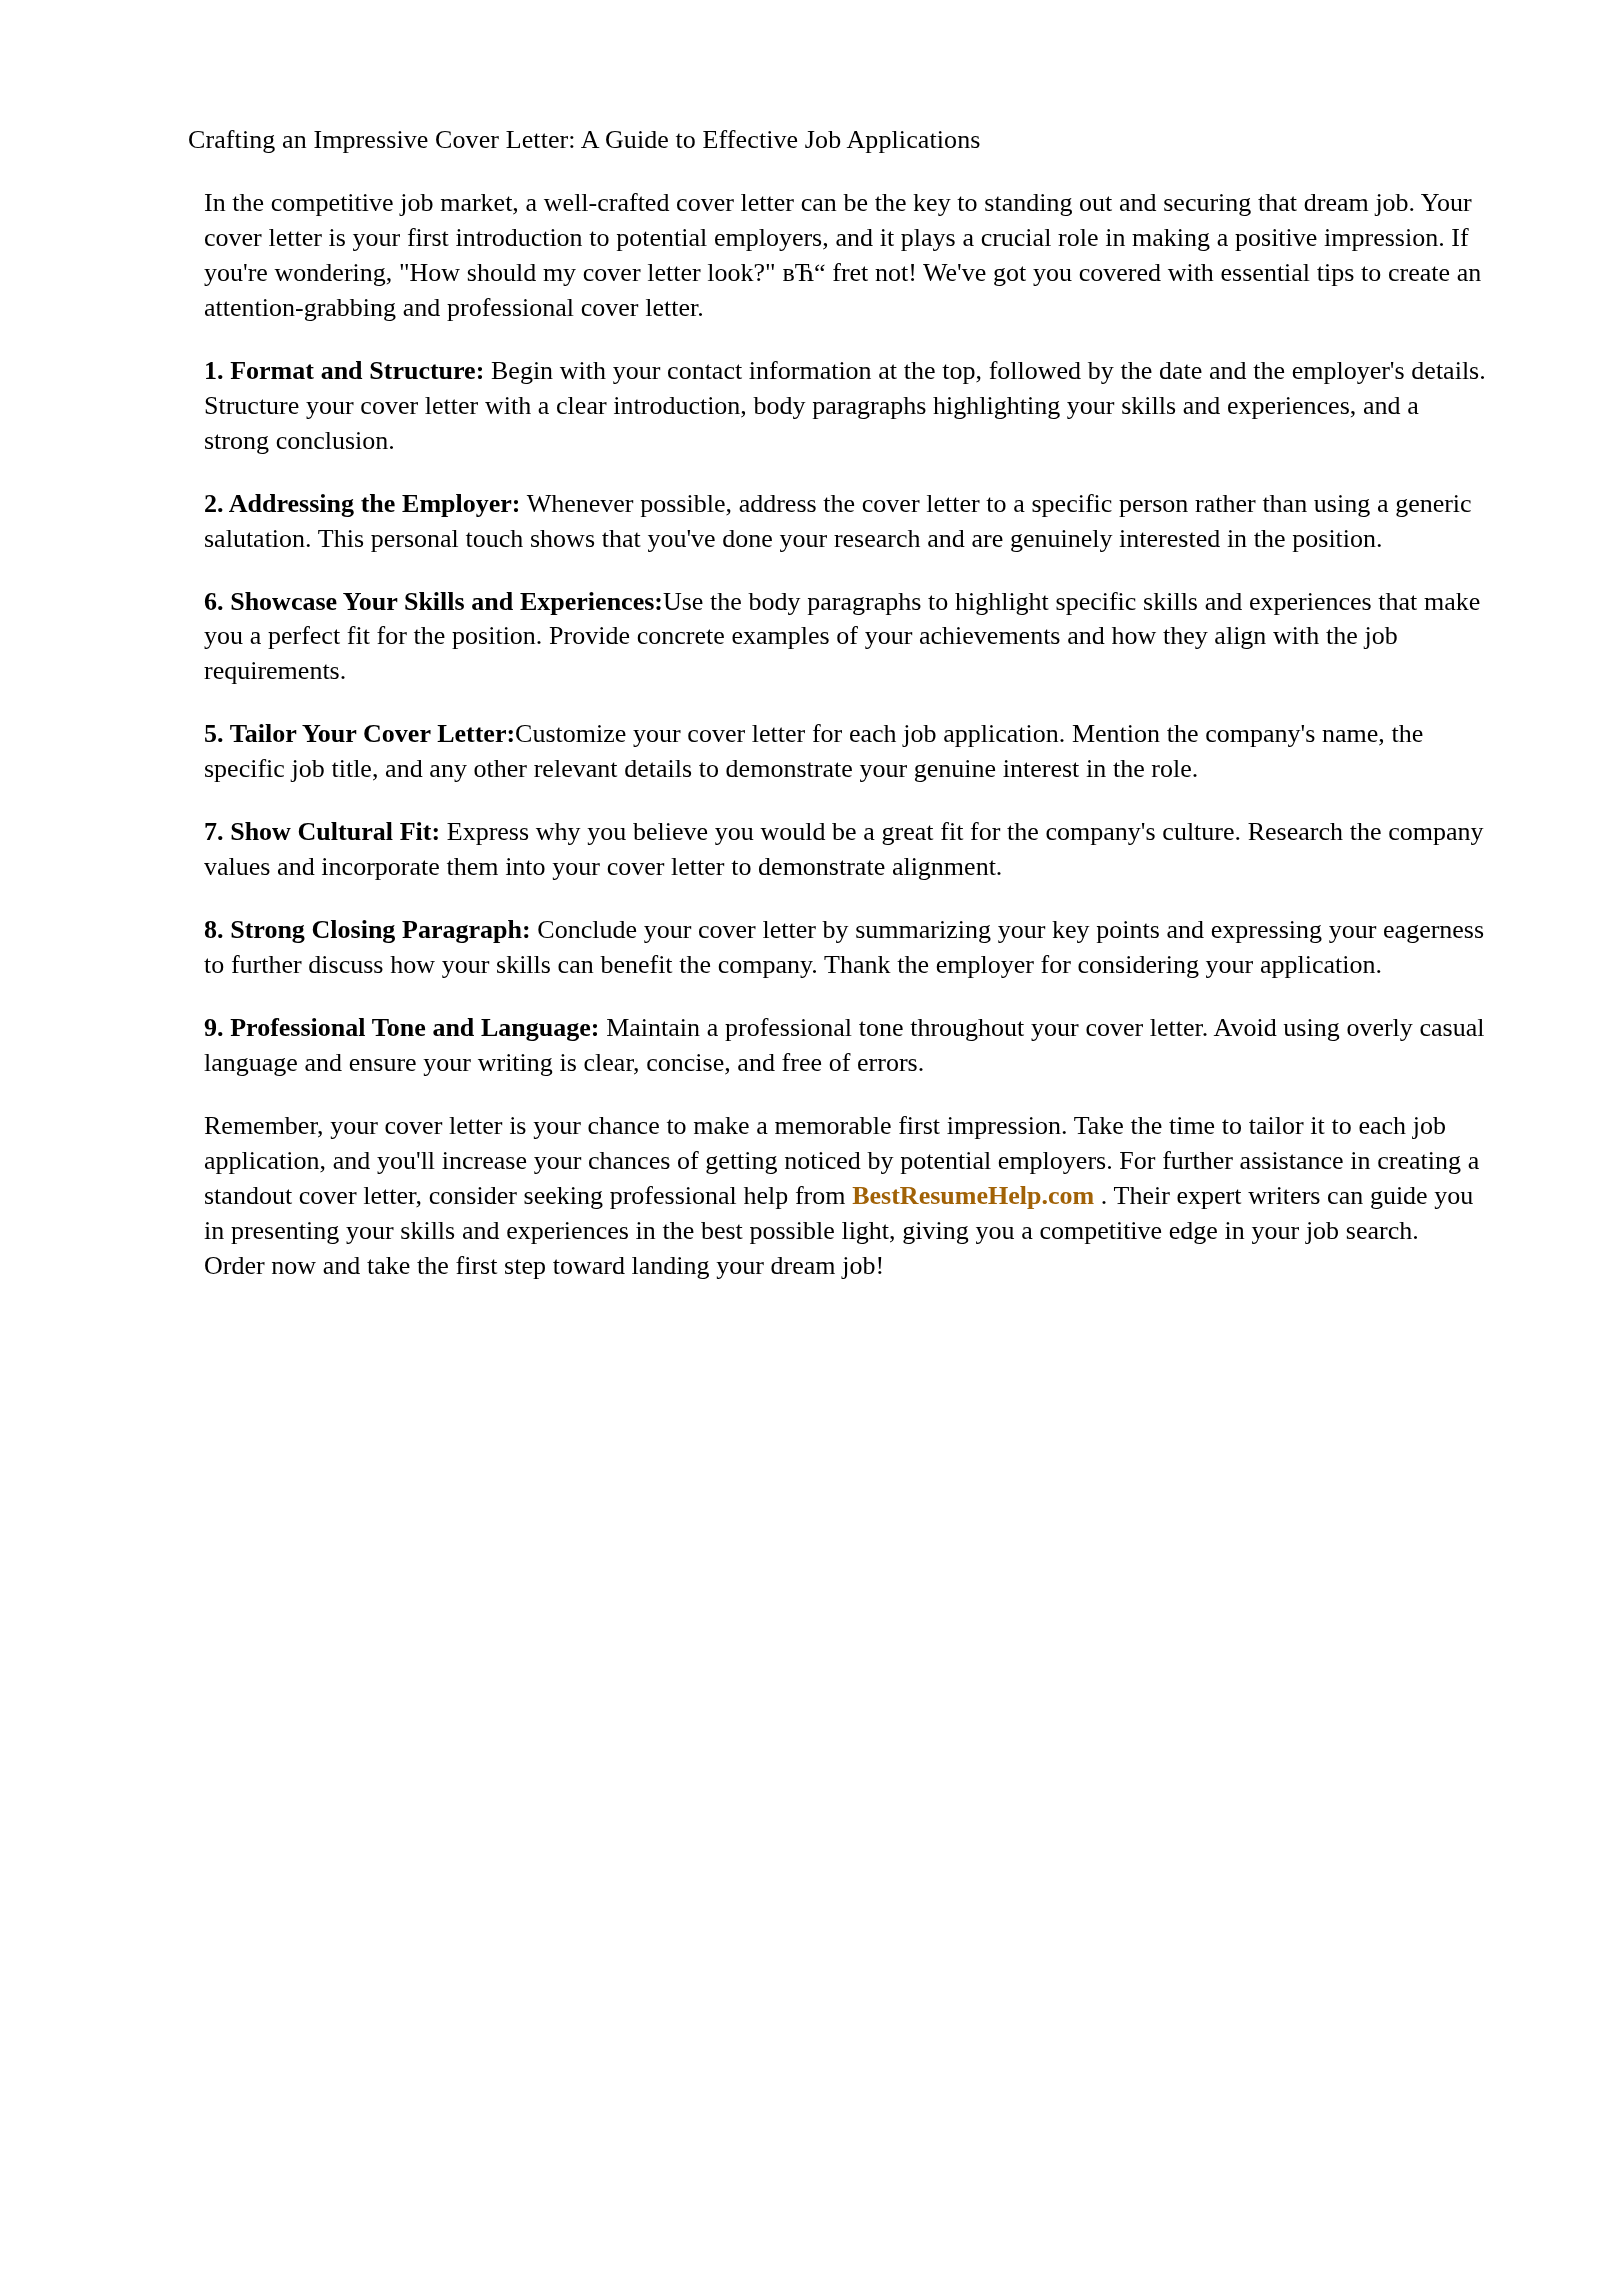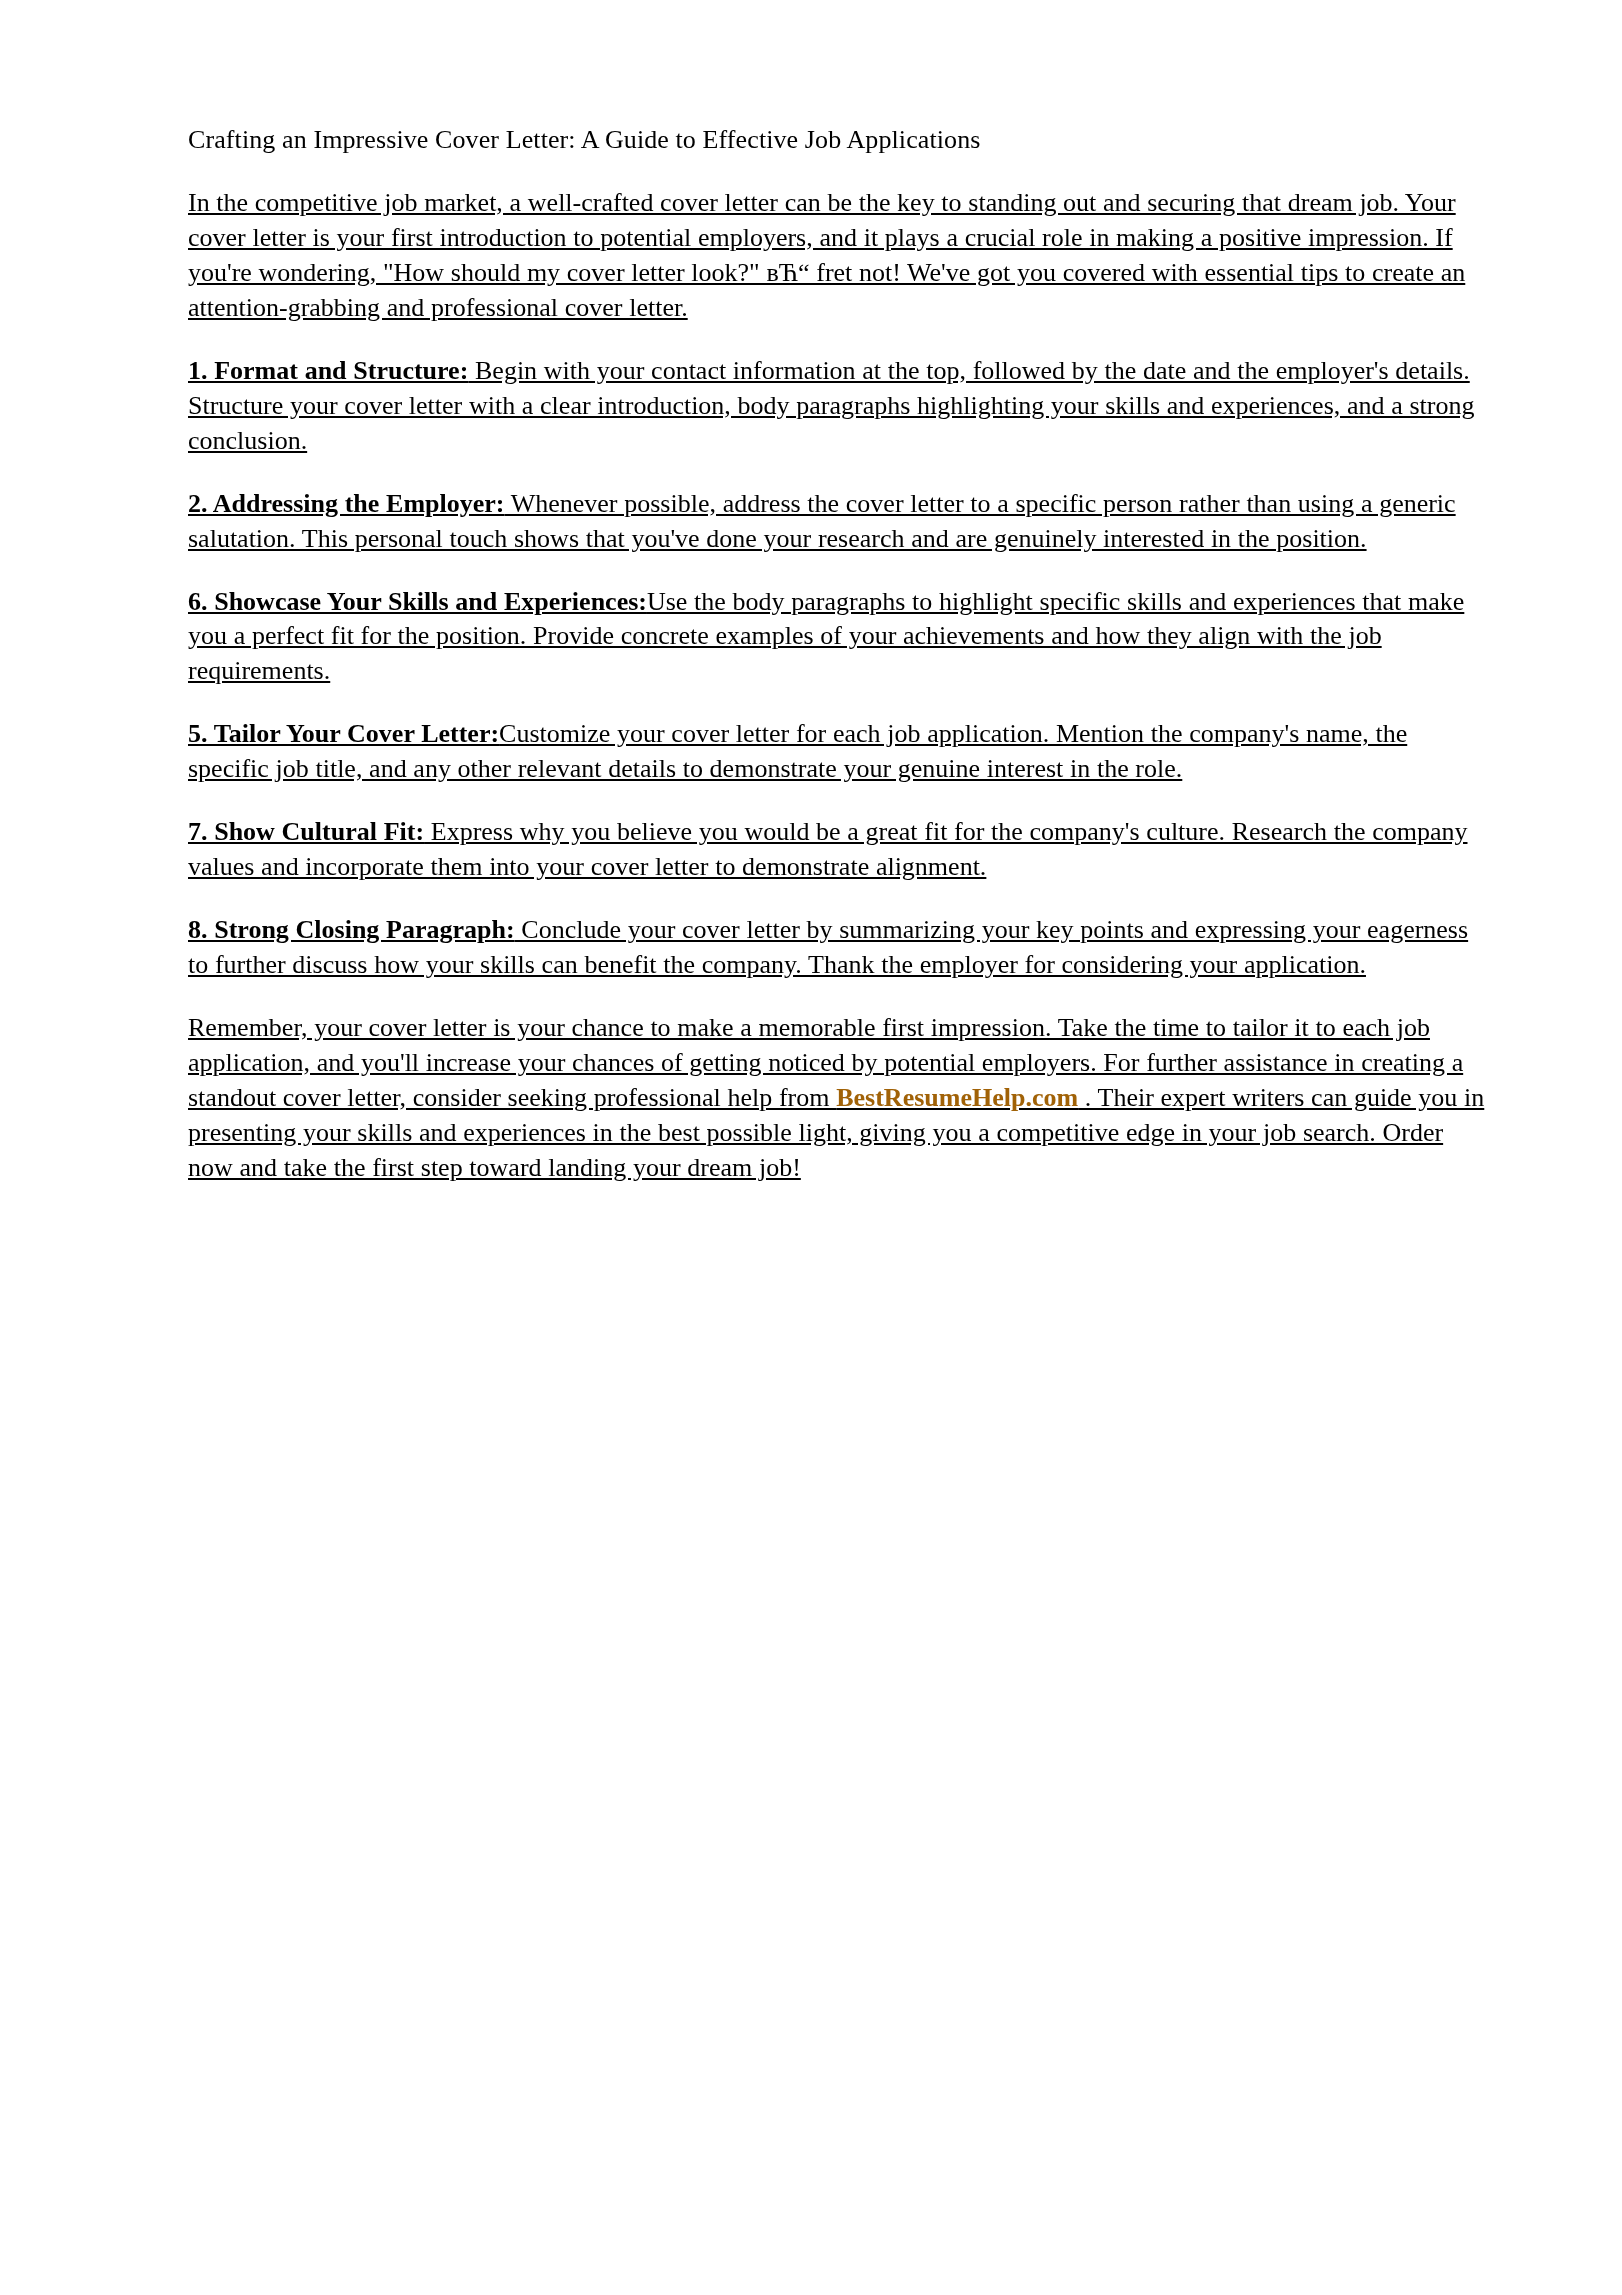--- a/index.html
+++ b/index.html
@@ -28,24 +28,23 @@
   .doc-title {
     font-size: 26px;
     font-weight: normal;
     line-height: 1.30;
     margin: 0 0 29px 0;
     letter-spacing: 0.1px;
   }
   .para {
     font-size: 26px;
     line-height: 1.345;
-    margin: 0 0 28px 0;
+    margin: 0 0 28px 16px;
     text-align: left;
     word-spacing: 0.2px;
-    text-decoration: underline;
   }
   .para:last-child {
     margin-bottom: 0;
   }
   .lead {
     font-weight: bold;
   }
   .link {
     font-weight: bold;
     color: #a16207;
@@ -69,19 +68,20 @@
 
     <p class="para"><span class="lead">6. Showcase Your Skills and Experiences:</span><span>Use the body paragraphs to highlight specific skills and experiences that make you a perfect fit for the position. Provide concrete examples of your achievements and how they align with the job requirements.</span></p>
 
     <p class="para"><span class="lead">5. Tailor Your Cover Letter:</span><span>Customize your cover letter for each job application. Mention the company's name, the specific job title, and any other relevant details to demonstrate your genuine interest in the role.</span></p>
 
 
     <p class="para"><span class="lead">7. Show Cultural Fit:</span><span> Express why you believe you would be a great fit for the company's culture. Research the company values and incorporate them into your cover letter to demonstrate alignment.</span></p>
 
     <p class="para"><span class="lead">8. Strong Closing Paragraph:</span><span> Conclude your cover letter by summarizing your key points and expressing your eagerness to further discuss how your skills can benefit the company. Thank the employer for considering your application.</span></p>
 
+    <p class="para"><span class="lead">9. Professional Tone and Language:</span><span> Maintain a professional tone throughout your cover letter. Avoid using overly casual language and ensure your writing is clear, concise, and free of errors.</span></p>
 
 
     <p class="para"><span>Remember, your cover letter is your chance to make a memorable first impression. Take the time to tailor it to each job application, and you'll increase your chances of getting noticed by potential employers. For further assistance in creating a standout cover letter, consider seeking professional help from </span><a class="link" href="#">BestResumeHelp.com</a><span> . Their expert writers can guide you in presenting your skills and experiences in the best possible light, giving you a competitive edge in your job search. Order now and take the first step toward landing your dream job!</span></p>
 
   </div>
 </div>
 
 
 </body></html>

